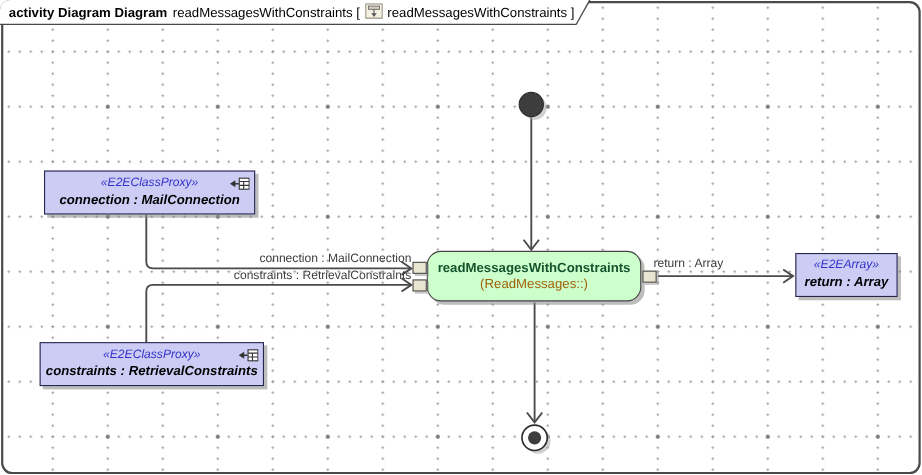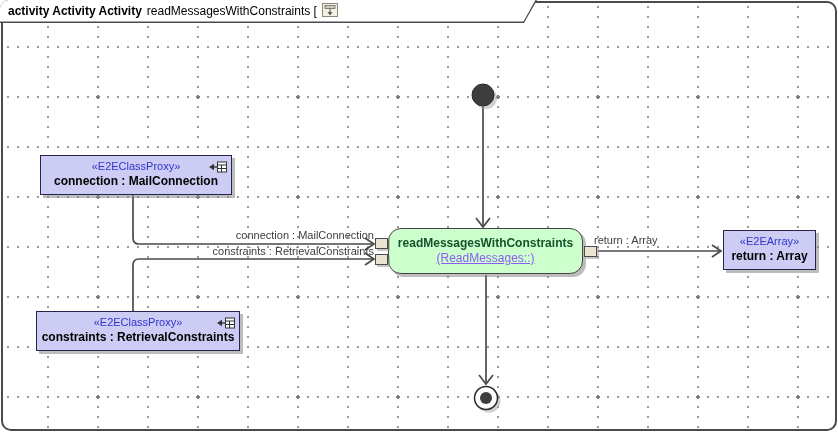--- a/index.html
+++ b/index.html
@@ -38,31 +38,31 @@
   }
   .tab-inner .bold{font-weight:bold;margin-right:5px;}
   .tab-inner .plain{margin-right:5px;}
   .tab-inner svg{margin-right:4px;}
   
   .node{
     position:absolute;box-sizing:border-box;text-align:center;
     box-shadow:3px 3px 0 rgba(135,135,135,0.55);
   }
   .proxy{
-    background:#ccccf4;border:1px solid #26264d;
+    background:#ccccf4;border:1px solid #26264d;font-style:italic;
   }
   .proxy .stereo{font-size:11px;color:#3333cc;line-height:13px;margin-top:4px;}
   .proxy .pname{font-size:12px;font-weight:bold;color:#000;line-height:16px;}
   .proxy .corner-icon{position:absolute;right:4px;top:5px;}
   .action{
     left:388px;top:228px;width:195px;height:46px;
     background:#ccffcc;border:1.5px solid #454545;border-radius:13px;
   }
   .action .aname{font-size:12px;font-weight:bold;color:#14532d;line-height:15px;margin-top:7px;}
-  .action .ans{font-size:12px;color:#8b5cf6;line-height:15px;text-decoration:underline;}
+  .action .ans{font-size:12px;color:#a16207;line-height:15px;}
   .pin{
     position:absolute;width:11px;height:9px;background:#e9e5d0;
     border:1px solid #4a4a4a;box-shadow:2px 2px 0 rgba(135,135,135,0.45);
   }
   .box-connection{left:40px;top:155px;width:192px;height:40px;}
   .box-constraints{left:36px;top:311px;width:204px;height:40px;}
   .box-return{left:723px;top:230px;width:93px;height:40px;}
   
   .elabel{
     position:absolute;font-size:11px;color:#3d3d3d;white-space:nowrap;
@@ -76,28 +76,29 @@
 </head>
 <body>
 
 <div class="canvas">
   <div class="frame">
     <div class="grid"></div>
   </div>
 
   <div class="tab-outer">
     <div class="tab-inner">
-      <span class="bold">activity Activity Activity</span>
+      <span class="bold">activity Diagram Diagram</span>
       <span class="plain">readMessagesWithConstraints [</span>
       <svg width="16" height="15" viewBox="0 0 16 15">
         <rect x="0.5" y="0.5" width="15" height="13" fill="#f4f1e2" stroke="#8a887a"></rect>
         <rect x="3" y="2.5" width="10" height="3" fill="#cfcabb" stroke="#6a6a6a" stroke-width="0.8"></rect>
         <line x1="8" y1="5.5" x2="8" y2="10" stroke="#555" stroke-width="1"></line>
         <polygon points="5.5,9 10.5,9 8,12.5" fill="#555"></polygon>
       </svg>
+      <span class="plain">readMessagesWithConstraints ]</span>
     </div>
   </div>
 
   <svg class="edges" width="838" height="432" viewBox="0 0 838 432">
     <g stroke="#4a4a4a" stroke-width="1.7" fill="none">
 
       <path d="M483,106 L483,226"></path>
       <polyline points="476,218 483,227 490,218"></polyline>
 
       <path d="M133,195 L133,238 Q133,244 139,244 L373,244"></path>

